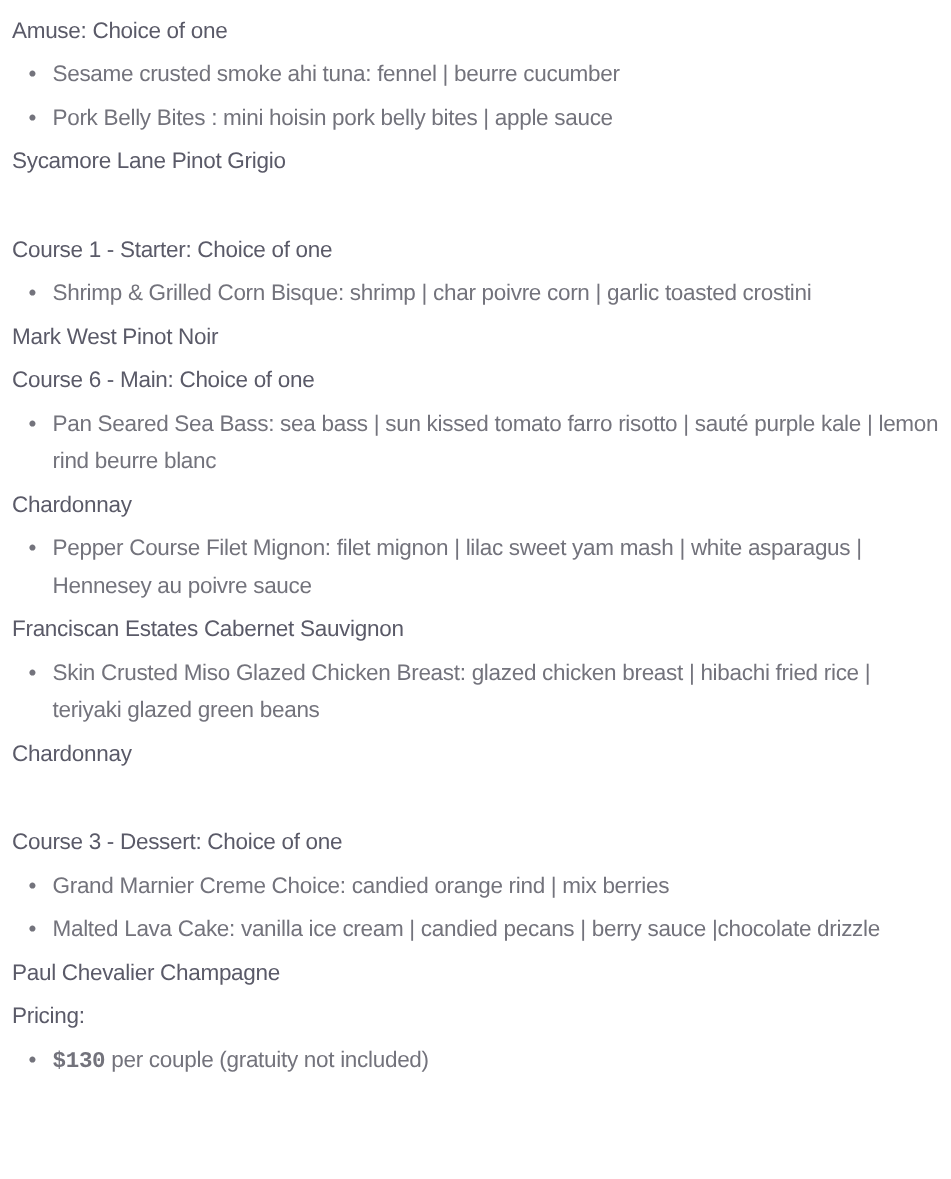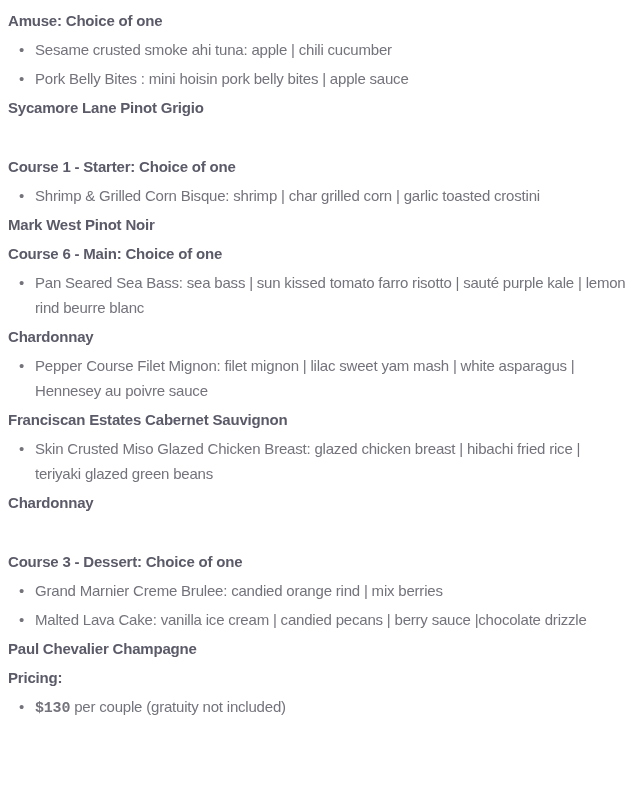--- a/index.html
+++ b/index.html
@@ -13,21 +13,21 @@
     overflow: hidden;
     font-family: "Liberation Sans", sans-serif;
     font-size: 15px;
     letter-spacing: -0.2px;
     color: var(--body_color, #73737c);
   }
   .doc {
     padding: 8px 8px 0 8px;
   }
   p.h {
-    font-weight: bold;
+    font-weight: normal;
     color: var(--heading_color, #5a5a68);
     margin: 0 0 4px 0;
     line-height: 25px;
   }
   ul.list {
     list-style: none;
     margin: 0 0 4px 0;
     padding: 0;
   }
   ul.list li {
@@ -47,30 +47,30 @@
   .b  { font-weight: bold; font-family: Liberation Mono, monospace; }
   .spacer { height: 30px; }
 </style>
 </head>
 <body>
 
 <div class="doc">
 
   <p class="h">Amuse: Choice of one</p>
   <ul class="list">
-    <li><span class="it">Sesame crusted smoke ahi tuna:</span><span> apple | chili cucumber</span></li>
+    <li><span class="it">Sesame crusted smoke ahi tuna:</span><span> fennel | beurre cucumber</span></li>
     <li><span class="it">Pork Belly Bites</span><span> : mini hoisin pork belly bites | apple sauce</span></li>
   </ul>
   <p class="h">Sycamore Lane Pinot Grigio</p>
 
   <div class="spacer"></div>
 
   <p class="h">Course 1 - Starter: Choice of one</p>
   <ul class="list">
-    <li><span class="it">Shrimp &amp; Grilled Corn Bisque</span><span>: shrimp | char grilled corn | garlic toasted crostini</span></li>
+    <li><span class="it">Shrimp &amp; Grilled Corn Bisque</span><span>: shrimp | char poivre corn | garlic toasted crostini</span></li>
   </ul>
   <p class="h">Mark West Pinot Noir</p>
 
   <p class="h">Course 6 - Main: Choice of one</p>
   <ul class="list">
     <li><span class="it">Pan Seared Sea Bass</span><span>: sea bass | sun kissed tomato farro risotto | sauté purple kale | lemon rind beurre blanc</span></li>
   </ul>
   <p class="h">Chardonnay</p>
   <ul class="list">
     <li><span class="it">Pepper Course Filet Mignon</span><span>: filet mignon | lilac sweet yam mash | white asparagus | Hennesey au poivre sauce</span></li>
@@ -78,21 +78,21 @@
   <p class="h">Franciscan Estates Cabernet Sauvignon</p>
   <ul class="list">
     <li><span class="it">Skin Crusted Miso Glazed Chicken Breast</span><span>: glazed chicken breast | hibachi fried rice | teriyaki glazed green beans</span></li>
   </ul>
   <p class="h">Chardonnay</p>
 
   <div class="spacer"></div>
 
   <p class="h">Course 3 - Dessert: Choice of one</p>
   <ul class="list">
-    <li><span class="it">Grand Marnier Creme Brulee</span><span>: candied orange rind | mix berries</span></li>
+    <li><span class="it">Grand Marnier Creme Choice</span><span>: candied orange rind | mix berries</span></li>
     <li><span class="it">Malted Lava Cake</span><span>: vanilla ice cream | candied pecans | berry sauce |chocolate drizzle</span></li>
   </ul>
   <p class="h">Paul Chevalier Champagne</p>
 
   <p class="h">Pricing:</p>
   <ul class="list">
     <li><span class="b">$130</span><span> per couple (gratuity not included)</span></li>
   </ul>
 
 </div>

